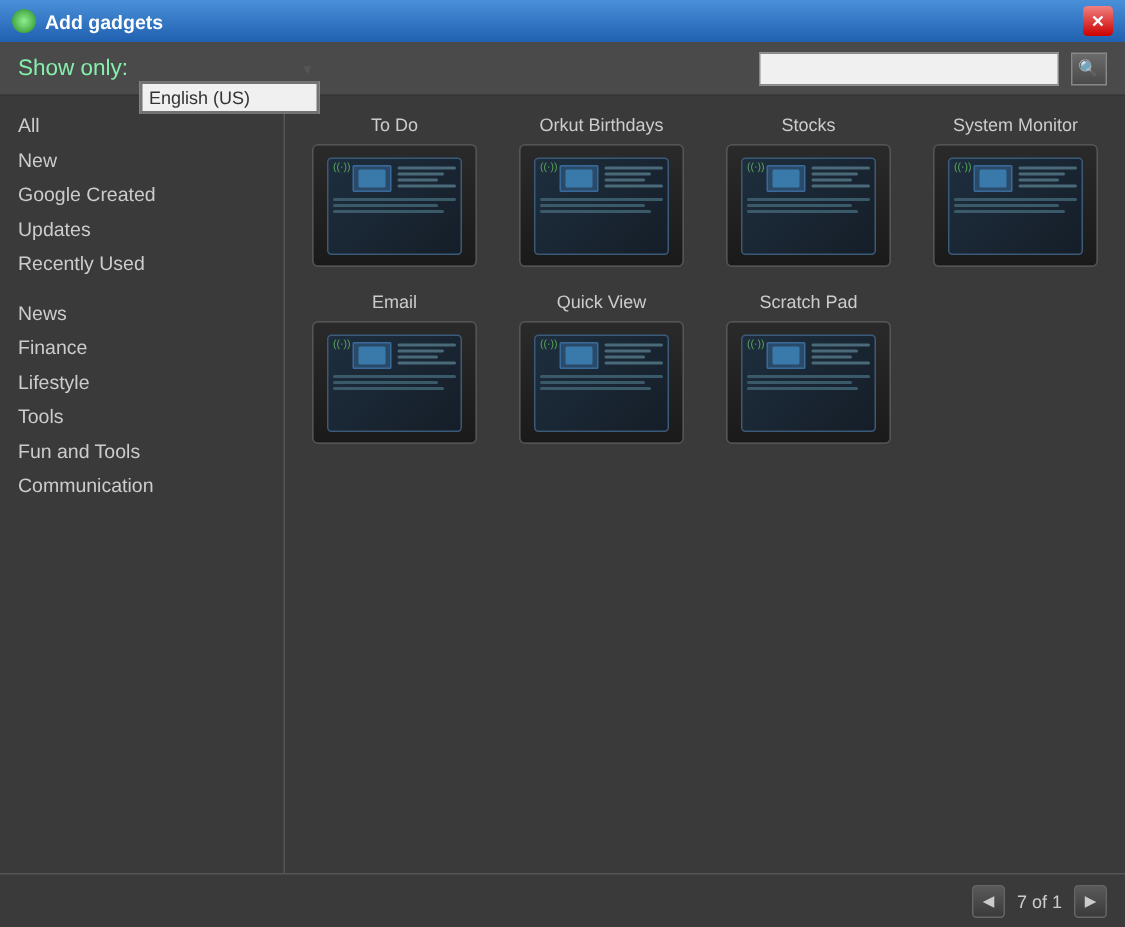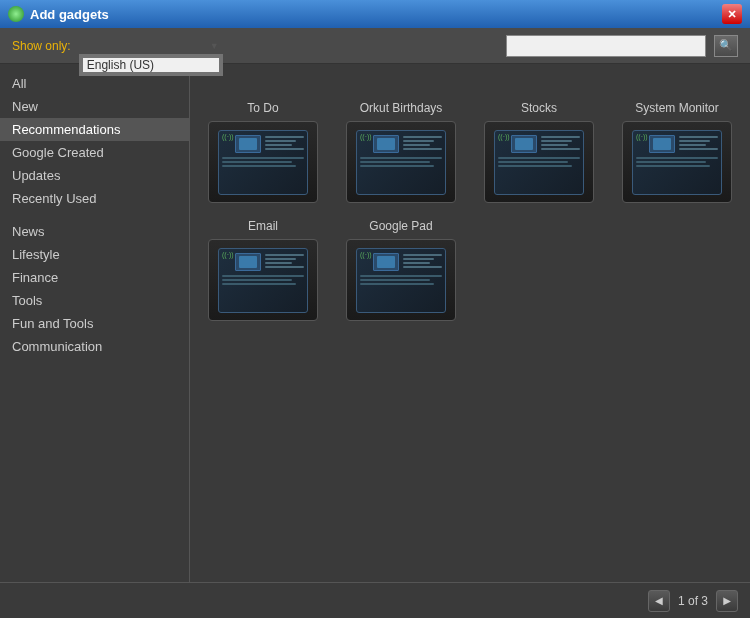--- a/index.html
+++ b/index.html
@@ -51,32 +51,32 @@
     #toolbar {
       background: #4a4a4a;
       height: 36px;
       display: flex;
       align-items: center;
       padding: 0 12px;
       gap: 8px;
       border-bottom: 1px solid #333;
     }
     #show-only-label {
-      color: #eab308;
-      font-size: 12px;
+      color: #86efac;
+      font-size: 15px;
       white-space: nowrap;
     }
     #language-select {
       height: 22px;
       background: #f0f0f0;
-      border: 4px solid #737373;
+      border: 2px solid #737373;
       color: #333;
       font-size: 12px;
       padding: 0 4px;
-      width: 144px;
+      width: 120px;
       appearance: none;
       -webkit-appearance: none;
       position: relative;
       cursor: pointer;
       margin-top: 39px;
     }
     #language-select-wrapper {
       position: relative;
       display: inline-block;
     }
@@ -142,21 +142,20 @@
     .sidebar-divider {
       height: 10px;
     }
 
     
     #content {
       flex: 1;
       background: #3a3a3a;
       padding: 12px;
       overflow-y: auto;
-      margin-top: 25px;
     }
 
     
     .gadgets-grid {
       display: grid;
       grid-template-columns: repeat(4, 1fr);
       gap: 16px;
     }
 
     .gadget-item {
@@ -236,28 +235,27 @@
   <div id="search-button">
     <span>🔍</span>
   </div>
 </div>
 
 <div id="main">
 
   <div id="sidebar">
   <div class="sidebar-item">All</div>
       <div class="sidebar-item">New</div>
-      <div class="sidebar-item active">Recommendations</div>
       <div class="sidebar-item">Google Created</div>
       <div class="sidebar-item">Updates</div>
       <div class="sidebar-item">Recently Used</div>
       <div class="sidebar-divider"></div>
       <div class="sidebar-item">News</div>
+      <div class="sidebar-item">Finance</div>
       <div class="sidebar-item">Lifestyle</div>
-      <div class="sidebar-item">Finance</div>
       <div class="sidebar-item">Tools</div>
       <div class="sidebar-item">Fun and Tools</div>
       <div class="sidebar-item">Communication</div>
     </div>
 
   <div id="content">
     <div class="gadgets-grid" id="gadgets-grid">
     <div class="gadget-item">
           <div class="gadget-name">To Do</div>
           <div class="gadget-thumb">
@@ -362,21 +360,43 @@
       </div>
       <div style="position:absolute;top:26px;left:3px;right:3px;">
         <div style="height:2px;background:#3a5a6a;margin-bottom:2px;border-radius:1px;"></div>
         <div style="height:2px;background:#3a5a6a;margin-bottom:2px;border-radius:1px;width:85%;"></div>
         <div style="height:2px;background:#3a5a6a;border-radius:1px;width:90%;"></div>
       </div>
     </div>
   </div>
         </div>
         <div class="gadget-item">
-          <div class="gadget-name">Google Pad</div>
+          <div class="gadget-name">Quick View</div>
+          <div class="gadget-thumb">
+    <div style="position:absolute;top:8px;left:50%;transform:translateX(-50%);width:90px;height:65px;background:linear-gradient(135deg,#1e2e3e,#151e28);border:1px solid #3a5a7a;border-radius:3px;">
+      <div style="position:absolute;top:2px;left:3px;font-size:7px;color:#5aaa5a;">((·))</div>
+      <div style="position:absolute;top:4px;left:16px;width:26px;height:18px;background:#2a4a6a;border:1px solid #3a6a9a;border-radius:1px;display:flex;align-items:center;justify-content:center;">
+        <div style="width:18px;height:12px;background:#3a7aaa;border-radius:1px;"></div>
+      </div>
+      <div style="position:absolute;top:5px;left:46px;right:3px;">
+        <div style="height:2px;background:#4a6a7a;margin-bottom:2px;border-radius:1px;"></div>
+        <div style="height:2px;background:#4a6a7a;margin-bottom:2px;border-radius:1px;width:80%;"></div>
+        <div style="height:2px;background:#4a6a7a;margin-bottom:2px;border-radius:1px;width:70%;"></div>
+        <div style="height:2px;background:#4a6a7a;border-radius:1px;"></div>
+      </div>
+      <div style="position:absolute;top:26px;left:3px;right:3px;">
+        <div style="height:2px;background:#3a5a6a;margin-bottom:2px;border-radius:1px;"></div>
+        <div style="height:2px;background:#3a5a6a;margin-bottom:2px;border-radius:1px;width:85%;"></div>
+        <div style="height:2px;background:#3a5a6a;border-radius:1px;width:90%;"></div>
+      </div>
+    </div>
+  </div>
+        </div>
+        <div class="gadget-item">
+          <div class="gadget-name">Scratch Pad</div>
           <div class="gadget-thumb">
     <div style="position:absolute;top:8px;left:50%;transform:translateX(-50%);width:90px;height:65px;background:linear-gradient(135deg,#1e2e3e,#151e28);border:1px solid #3a5a7a;border-radius:3px;">
       <div style="position:absolute;top:2px;left:3px;font-size:7px;color:#5aaa5a;">((·))</div>
       <div style="position:absolute;top:4px;left:16px;width:26px;height:18px;background:#2a4a6a;border:1px solid #3a6a9a;border-radius:1px;display:flex;align-items:center;justify-content:center;">
         <div style="width:18px;height:12px;background:#3a7aaa;border-radius:1px;"></div>
       </div>
       <div style="position:absolute;top:5px;left:46px;right:3px;">
         <div style="height:2px;background:#4a6a7a;margin-bottom:2px;border-radius:1px;"></div>
         <div style="height:2px;background:#4a6a7a;margin-bottom:2px;border-radius:1px;width:80%;"></div>
         <div style="height:2px;background:#4a6a7a;margin-bottom:2px;border-radius:1px;width:70%;"></div>
@@ -390,15 +410,15 @@
     </div>
   </div>
         </div>
       </div>
   </div>
 
 </div>
 
 <div id="footer">
   <div class="page-nav-btn">◀</div>
-  <span id="page-indicator">1 of 3</span>
+  <span id="page-indicator">7 of 1</span>
   <div class="page-nav-btn">▶</div>
 </div>
 
 </body></html>

